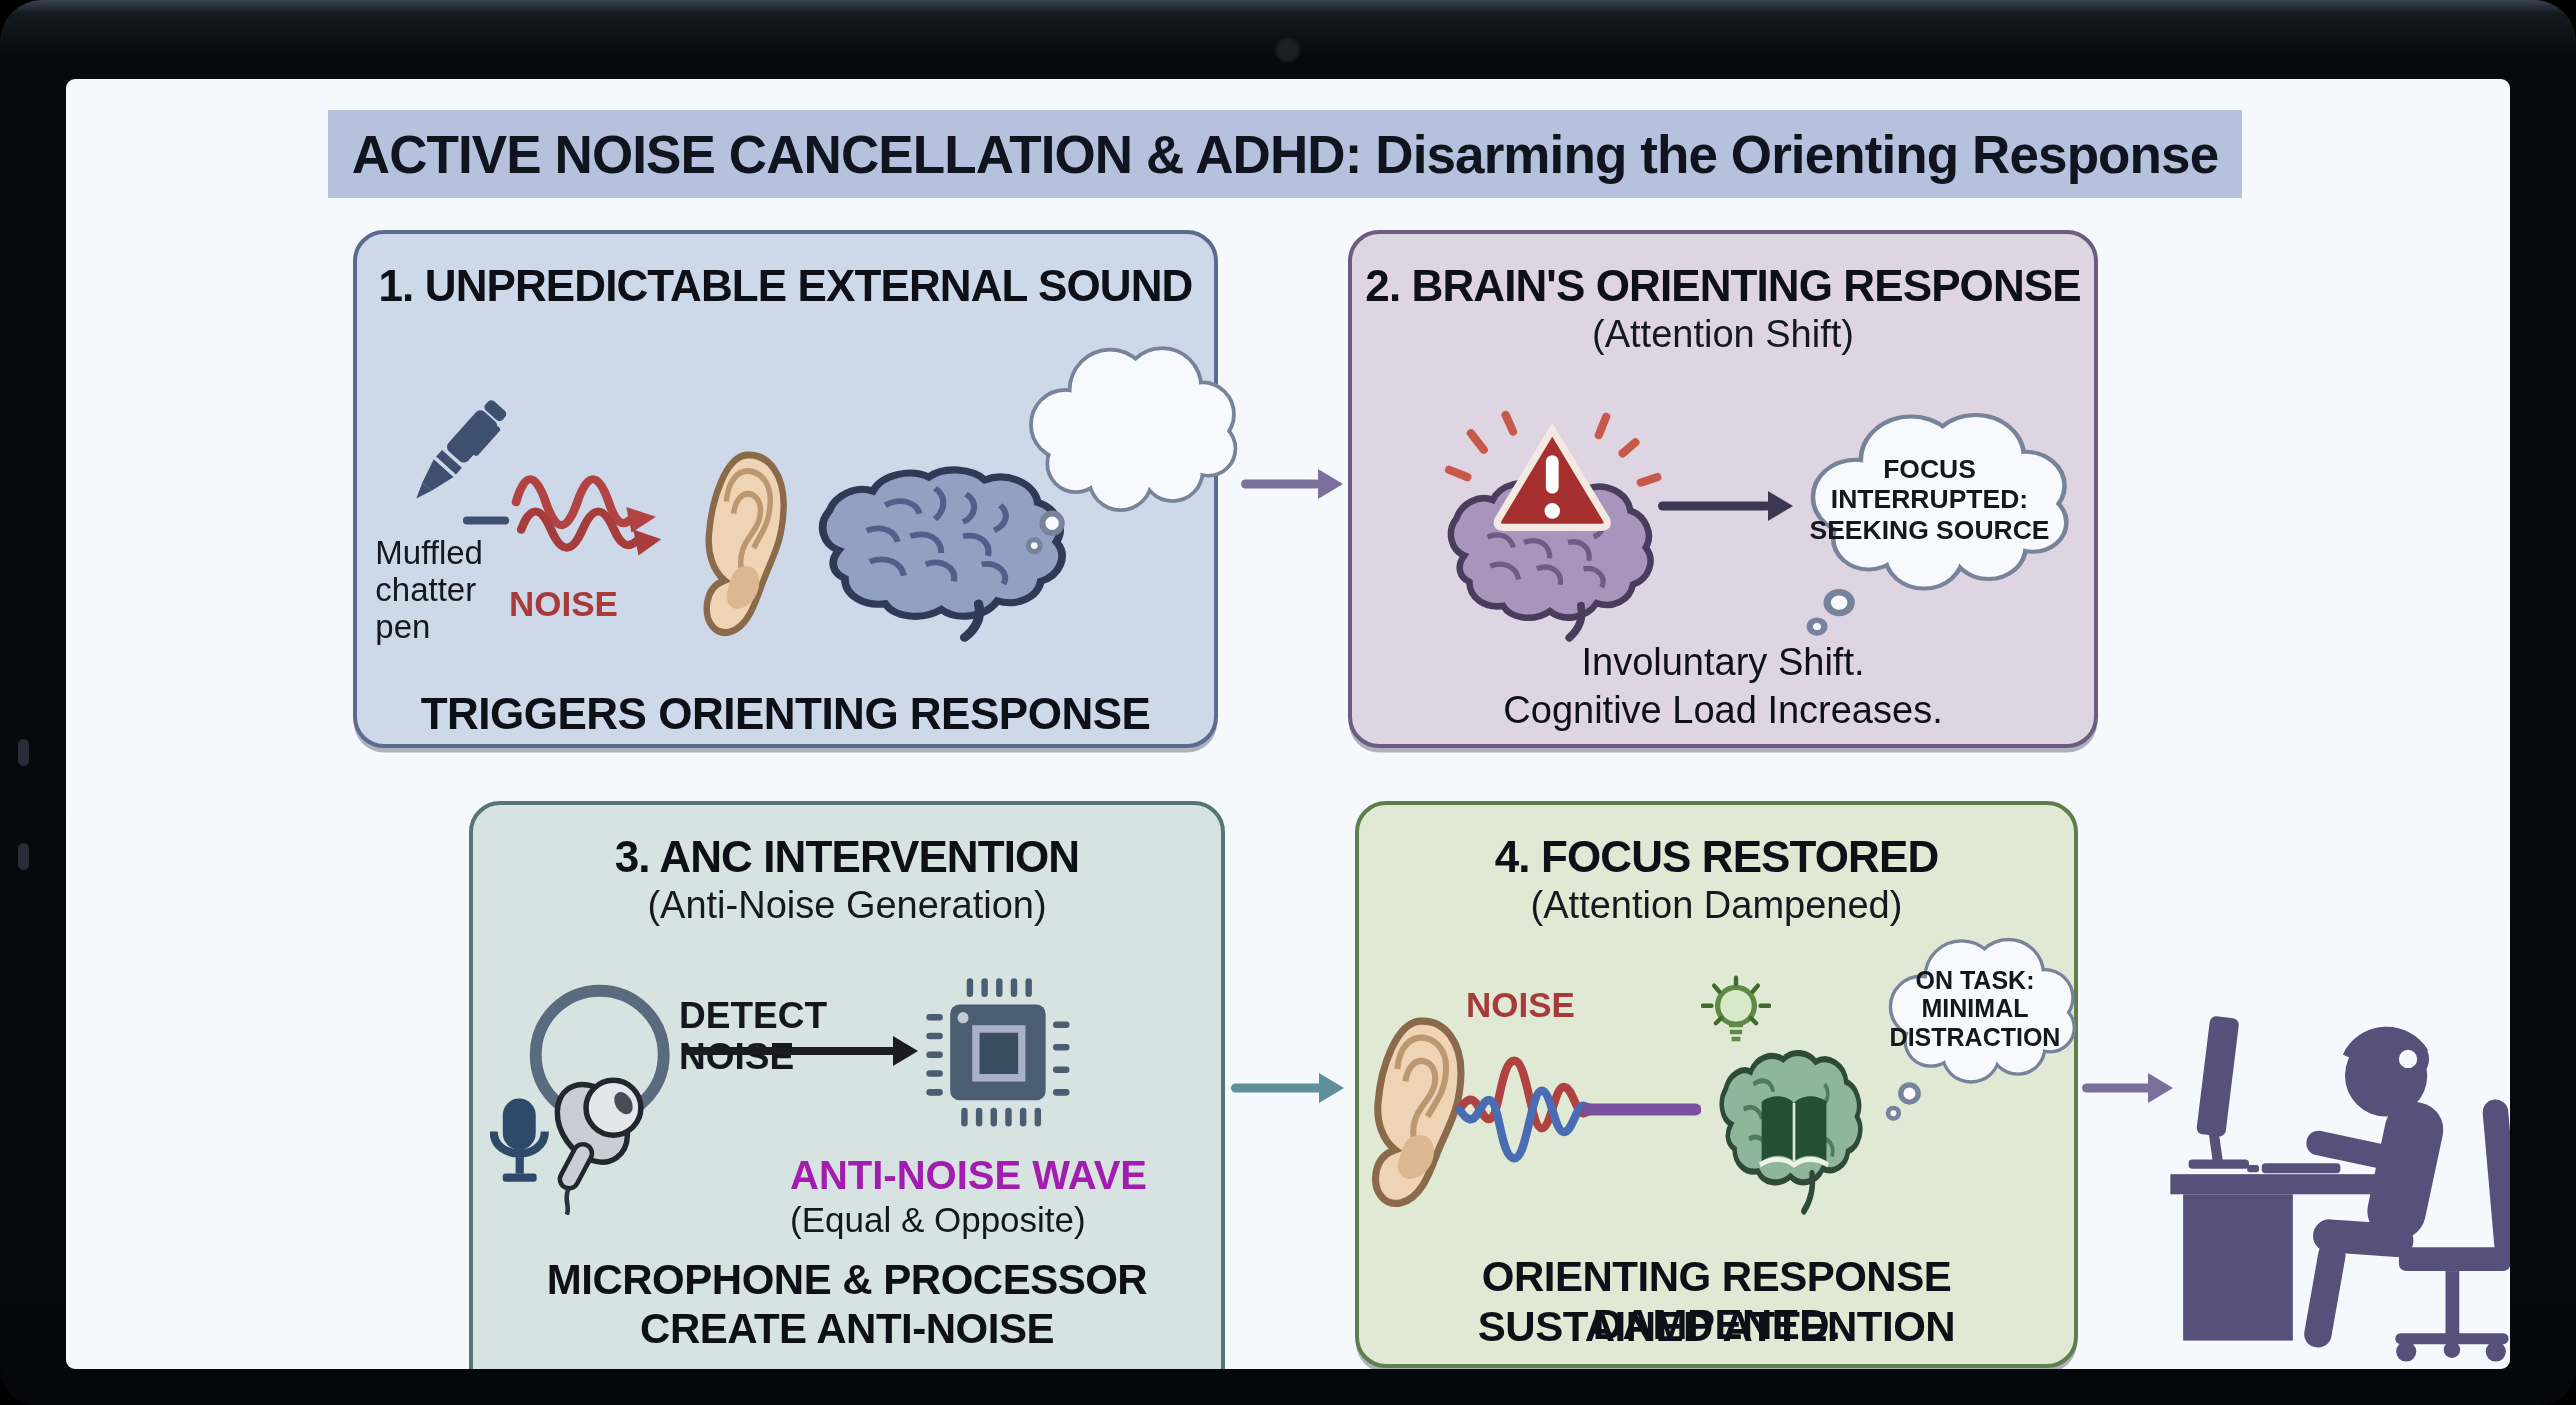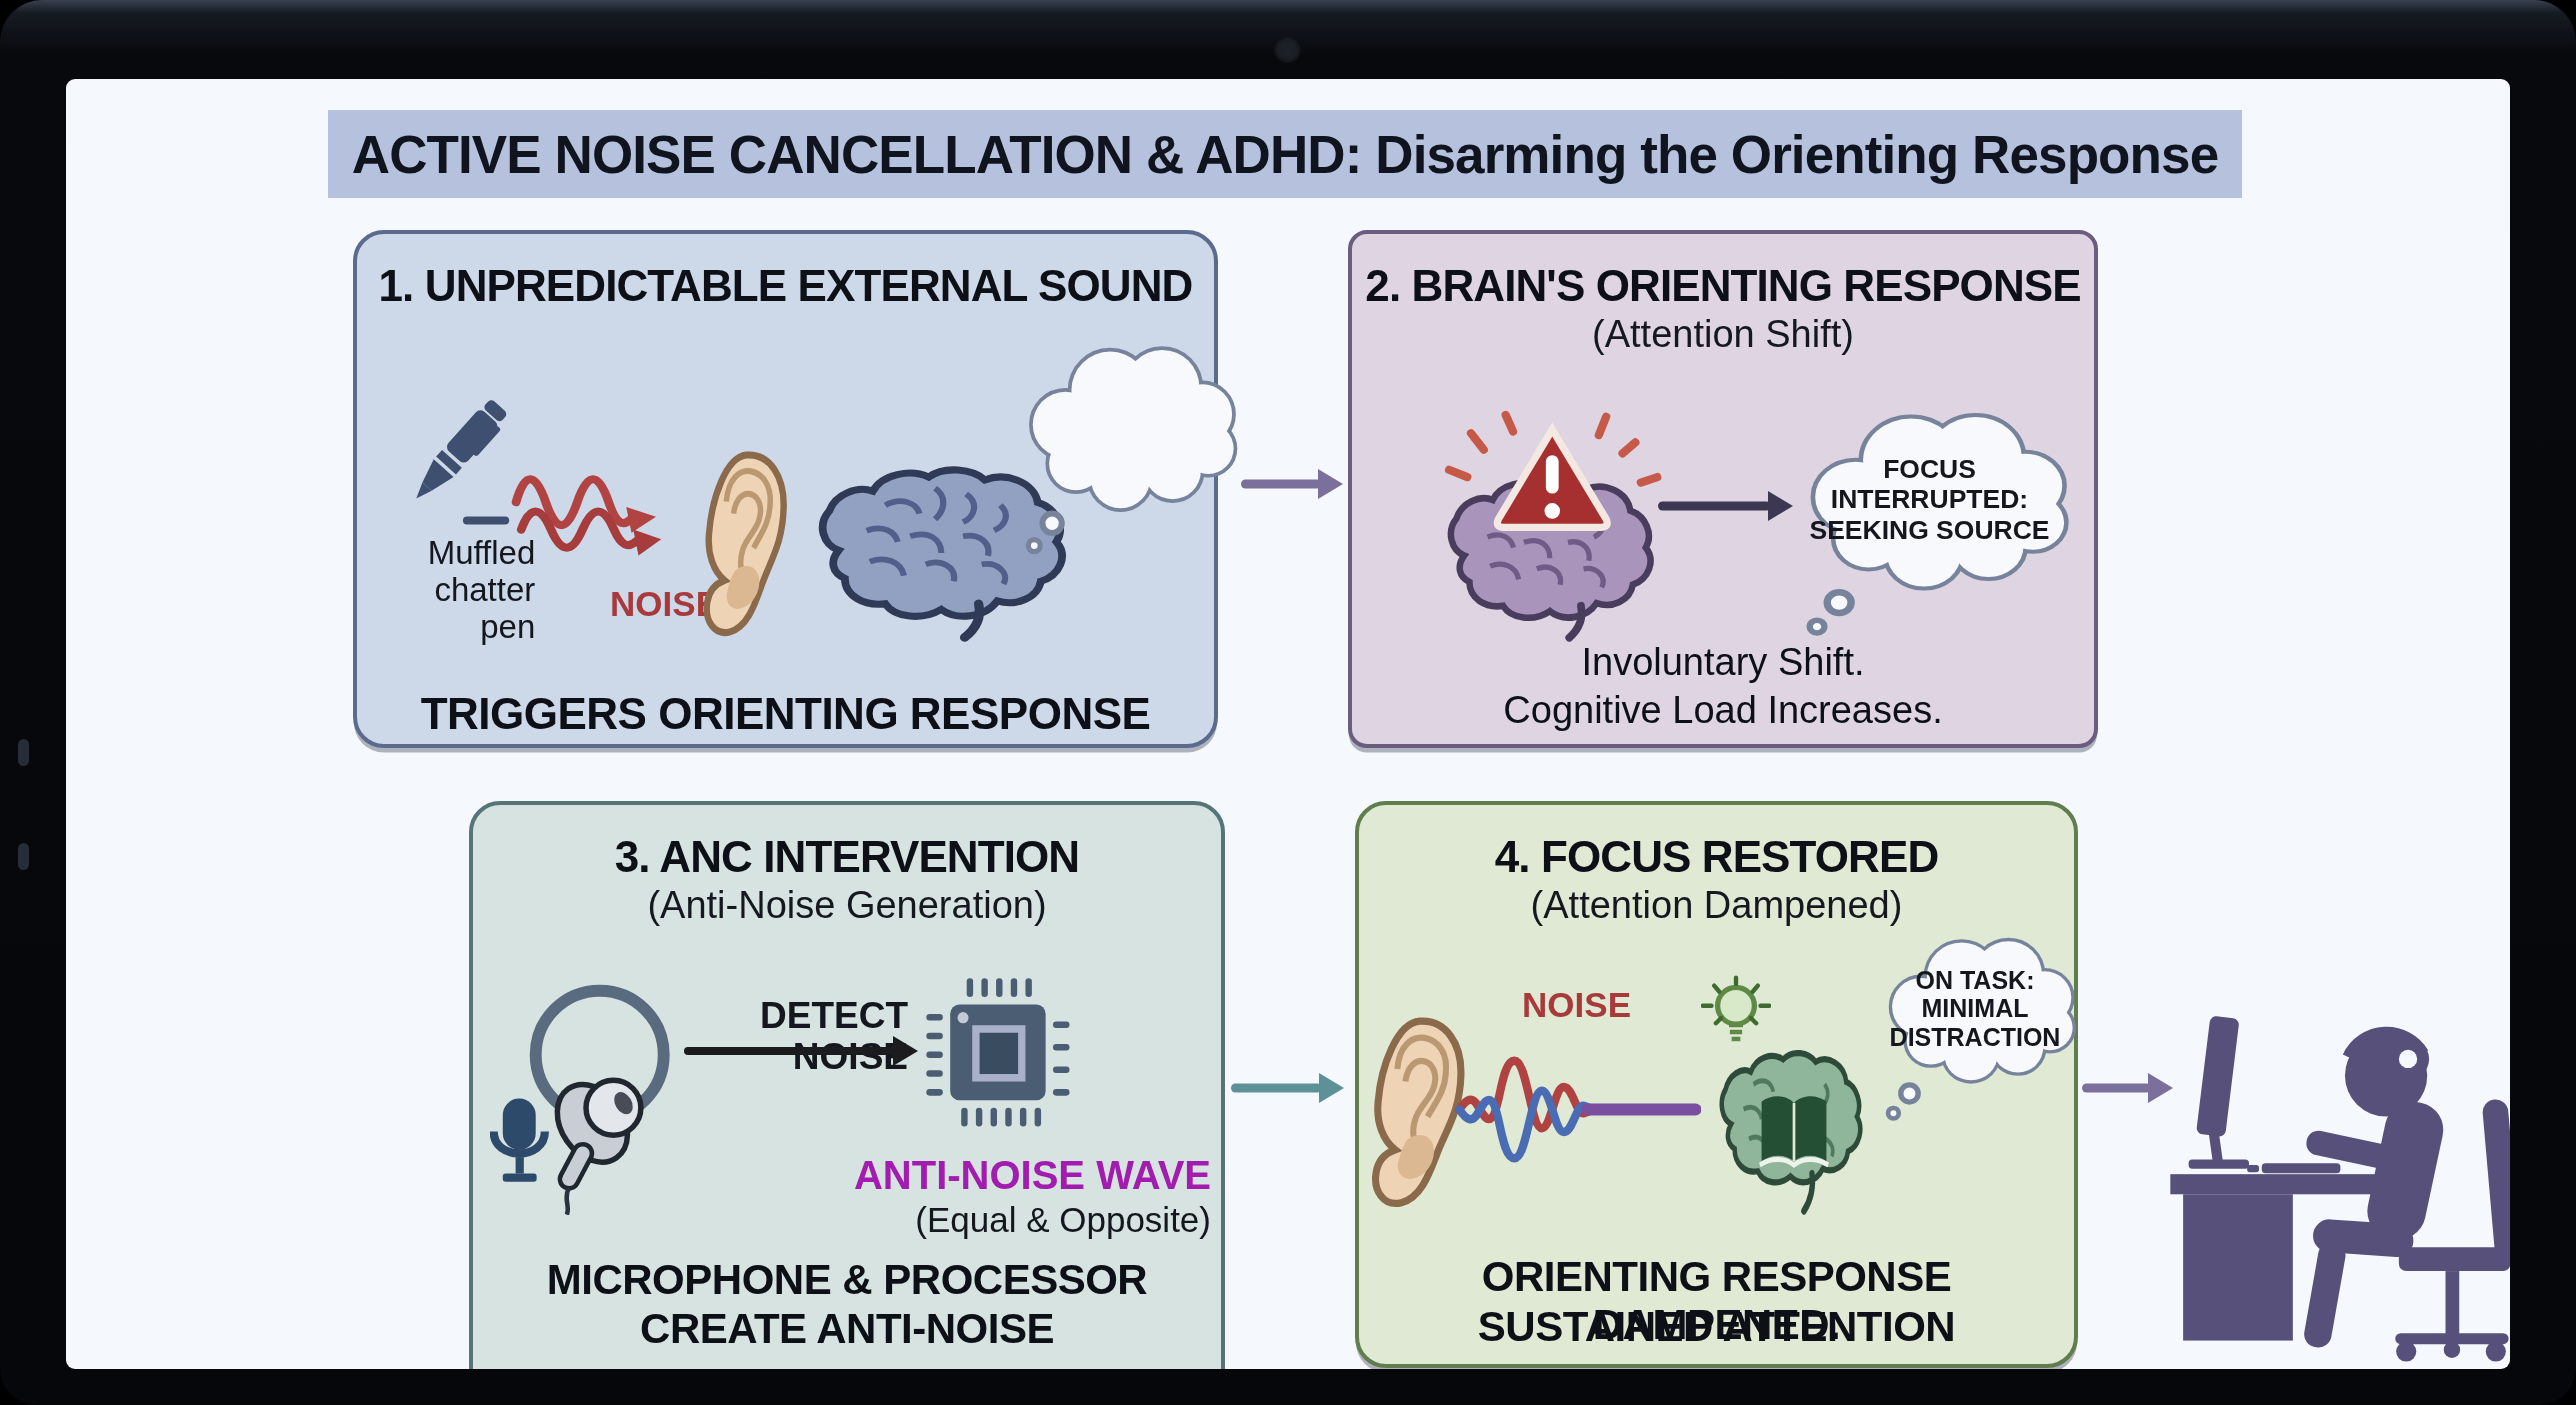--- a/index.html
+++ b/index.html
@@ -11,27 +11,27 @@
   .side-btn.b1{top:739px;} .side-btn.b2{top:843px;}
   
   .screen{position:absolute;left:66px;top:79px;width:2444px;height:1290px;background:#f5f8fc;border-radius:9.1px;overflow:hidden;}
   .titlebar{position:absolute;left:262px;top:31px;width:1914px;height:88px;background:#b6c2dd;display:flex;align-items:center;justify-content:center;}
   .titlebar h1{margin:0;font-size:53px;font-weight:700;letter-spacing:-0.9px;color:#10141e;white-space:nowrap;}
   
   .panel{position:absolute;border:4.6px solid;border-radius:31px;box-sizing:border-box;box-shadow:0 5.5px 0 -0.9px rgba(40,50,70,.35);}
   .panel h2{margin:27.4px 9.1px 0;text-align:center;font-size:44px;font-weight:700;letter-spacing:-0.9px;color:#0d1016;}
   .panel .sub{text-align:center;font-size:38px;color:#15181f;margin-top:1.8px;}
   .p1{left:287px;top:151px;width:865px;height:518px;background:#cdd8e9;border-color:#5a6b8e;}
-  .p2{left:1282px;top:151px;width:750px;height:518px;background:#ded4e2;border-color:#6c5c80;border-radius:19px;}
+  .p2{left:1282px;top:151px;width:750px;height:518px;background:#ded4e2;border-color:#6c5c80;}
   .p3{left:403px;top:722px;width:756px;height:669px;background:#d6e3e0;border-color:#567579;}
   .p4{left:1289px;top:722px;width:723px;height:567px;background:#dfe9d4;border-color:#5f7d4d;}
   .abs{position:absolute;}
   .caption{position:absolute;left:0;right:0;text-align:center;font-weight:700;color:#0d1016;font-size:42px;letter-spacing:-0.5px;line-height:1.15;}
   .caption.soft{font-weight:400;font-size:38px;letter-spacing:0;text-align:center;}
-  .lbl{position:absolute;text-align:right;color:#14171d;line-height:1.12;}
+  .lbl{position:absolute;text-align:left;color:#14171d;line-height:1.12;}
   .red{color:#a93a3c;font-weight:700;}
   
   .bubble{position:absolute;}
   .bubble svg{position:absolute;inset:0;width:100%;height:100%;}
   .bubble .txt{position:absolute;left:9%;right:9%;top:12%;height:58%;display:flex;align-items:center;justify-content:center;text-align:center;font-weight:700;color:#14171d;line-height:1.15;}
   
   .harrow{position:absolute;height:33px;}
   .harrow .shaft{position:absolute;left:0;right:22px;top:50%;height:9.1px;transform:translateY(-50%);background:currentColor;border-radius:4.6px;}
   .harrow .head{position:absolute;right:0;top:50%;transform:translateY(-50%);width:0;height:0;border-top:15.6px solid transparent;border-bottom:15.6px solid transparent;border-left:25.6px solid currentColor;}
   .a12{left:1175px;top:388px;width:102px;color:#7b6f9c;}

